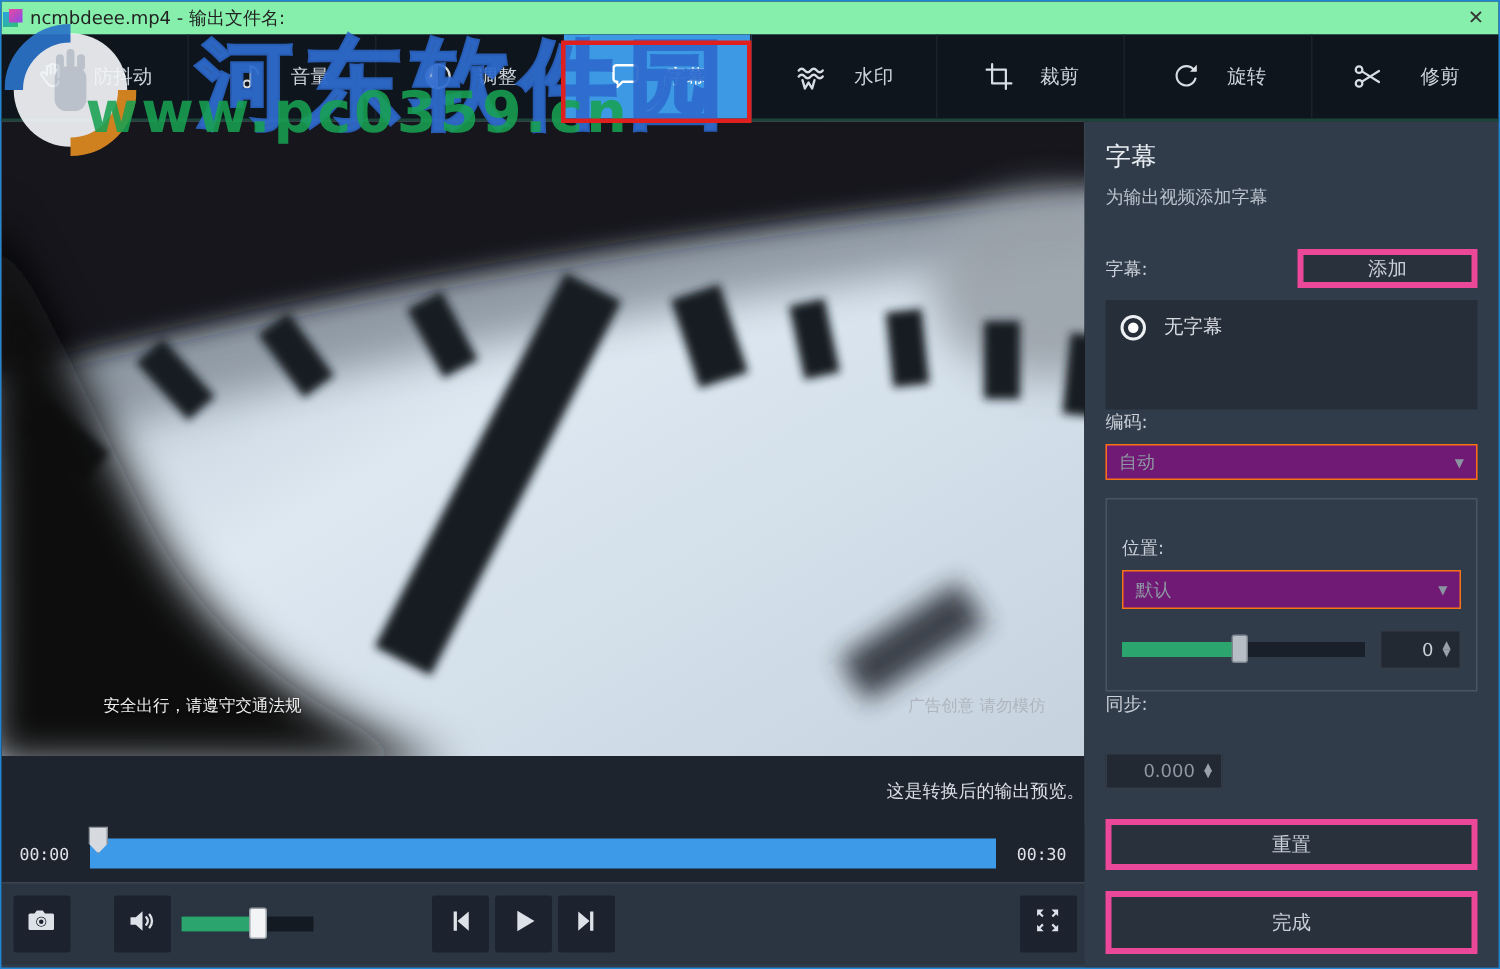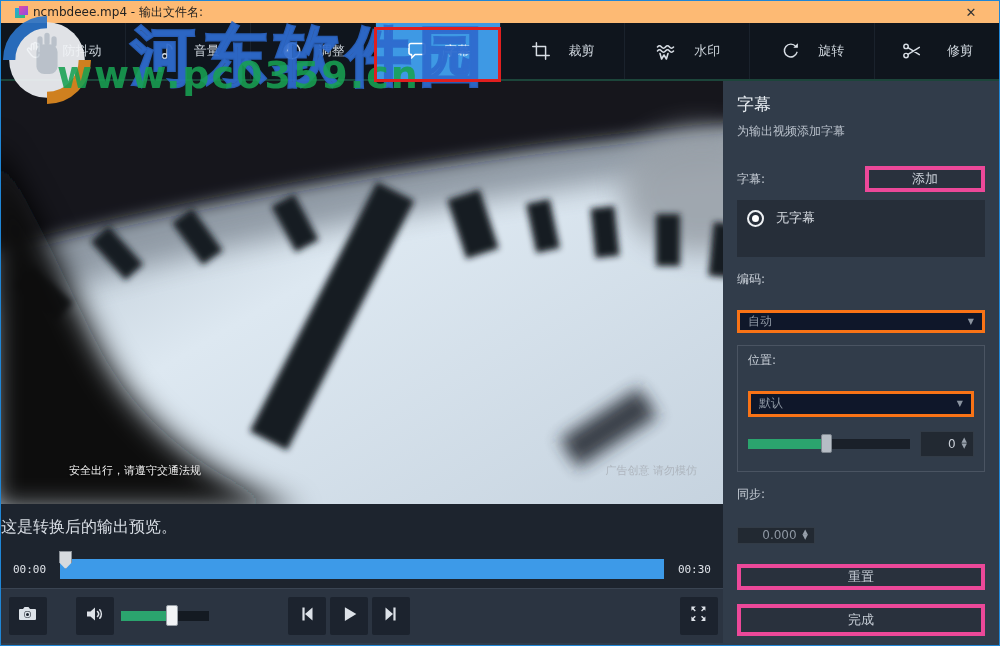--- a/index.html
+++ b/index.html
@@ -2,21 +2,21 @@
 <html><head>
 <meta charset="utf-8">
 <style>
   * { margin:0; padding:0; box-sizing:border-box; }
   body { background:#555; font-family:"DejaVu Sans","Liberation Sans",sans-serif; }
   .window{
     position:relative; width:1000px; height:646px; margin:0 auto;
     border:1px solid #1f86d6; background:#313c4a; overflow:hidden;
   }
   
-  .titlebar{height:22px;background:#fdba74;display:flex;align-items:center;padding:0 14px;gap:5px;}
+  .titlebar{height:22px;background:#86efac;display:flex;align-items:center;padding:0 1px;gap:5px;}
   .appicon{width:13px;height:13px;position:relative;flex:0 0 auto;}
   .appicon .b{position:absolute;left:0;top:2px;width:10px;height:10px;background:linear-gradient(135deg,#2aa0e8,#30c070);}
   .appicon .f{position:absolute;left:4px;top:0;width:9px;height:9px;background:linear-gradient(135deg,#e84aa0,#8a4ae8);}
   .title-text{font-size:12px;color:#222;white-space:nowrap;}
   .close-btn{margin-left:auto;width:28px;height:20px;display:flex;align-items:center;justify-content:center;
     font-size:13px;color:#333;cursor:pointer;}
   
   .toolbar{height:58px;background:#0f151d;display:flex;border-bottom:2px solid #1c453a;}
   .tab{flex:1;display:flex;align-items:center;justify-content:center;gap:16px;
     color:#ccd3da;font-size:13px;border-right:1px solid #1a222c;cursor:pointer;}
@@ -38,22 +38,22 @@
   
   .main{display:flex;height:564px;}
   .left{width:722px;flex:0 0 auto;display:flex;flex-direction:column;}
   
   .video{height:423px;position:relative;background:#10141a;overflow:hidden;}
   .video svg{display:block;}
   .cap-left{position:absolute;left:68px;bottom:26px;font-size:11px;color:#ededed;
     text-shadow:0 1px 2px rgba(0,0,0,.7);}
   .cap-right{position:absolute;right:26px;bottom:26px;font-size:11px;color:#aab0b8;opacity:.85;}
   
-  .msgbar{height:46px;background:#1d242e;display:flex;align-items:center;justify-content:flex-start;
-    font-size:16px;color:#d9dee5;}
+  .msgbar{height:46px;background:#1d242e;display:flex;align-items:center;justify-content:flex-end;
+    font-size:12px;color:#d9dee5;}
   .timeline{height:38px;background:#1d242e;display:flex;align-items:center;padding:0 12px;position:relative;}
   .tl-time{font-family:"DejaVu Sans Mono","Liberation Mono",monospace;font-size:11px;color:#dfe3e9;flex:0 0 auto;}
   .tl-track{flex:1;height:20px;margin:0 14px;background:#3d9ae8;position:relative;cursor:pointer;}
   .playhead{position:absolute;left:58px;top:1px;width:13px;height:18px;background:#d6dade;
     border:1px solid #8b9198;z-index:5;cursor:grab;
     clip-path:polygon(0 0,100% 0,100% 62%,50% 100%,0 62%);}
   
   .controls{height:55px;background:#2b3441;border-top:1px solid #3a4452;position:relative;}
   .ctrl-btn{position:absolute;top:8px;width:38px;height:38px;background:#1c232e;border-radius:2px;
     display:flex;align-items:center;justify-content:center;cursor:pointer;}
@@ -70,25 +70,25 @@
   .row-label-btn{display:flex;align-items:center;margin-top:26px;}
   .field-label{font-size:12px;color:#c9d0d8;}
   .btn{background:#29313d;border:4px solid #ec4899;color:#c9d0d8;font-size:13px;
     display:flex;align-items:center;justify-content:center;cursor:pointer;}
   .add-btn{margin-left:auto;width:120px;height:26px;}
   .listbox{margin-top:8px;height:78px;background:#262e39;padding:9px 10px;}
   .radio-row{display:flex;align-items:center;gap:12px;cursor:pointer;}
   .radio{width:17px;height:17px;border-radius:50%;border:2px solid #eef1f4;position:relative;flex:0 0 auto;}
   .radio .dot{position:absolute;left:50%;top:50%;width:7px;height:7px;margin:-3.5px 0 0 -3.5px;border-radius:50%;background:#fff;}
   .radio-label{font-size:13px;color:#d6dbe1;}
-  .sec-label{margin-top:14px;}
-  .select{margin-top:22px;height:26px;background:#0f172a;border:3px solid #f97316;display:flex;
+  .sec-label{}
+  .select{margin-top:6px;height:26px;background:#701a75;border:1px solid #f97316;display:flex;
     align-items:center;padding:0 8px;color:#8e97a3;font-size:12px;cursor:pointer;}
   .select .caret{margin-left:auto;font-size:8px;color:#8b94a0;}
-  .groupbox{margin-top:12px;border:1px solid #4a5462;padding:6px 10px 14px;}
+  .groupbox{margin-top:12px;border:1px solid #4a5462;padding:24px 10px 14px;}
   .slider-row{margin-top:14px;display:flex;align-items:center;gap:10px;}
   .pos-track{flex:1;height:10px;background:#1a2029;position:relative;cursor:pointer;}
   .pos-fill{width:48%;height:100%;background:#2ba46e;}
   .pos-handle{position:absolute;top:-5px;left:calc(48% - 5px);width:11px;height:19px;background:#b6bdc5;
     border:1px solid #7e868f;border-radius:2px;cursor:grab;}
   .stepper{height:26px;background:#222932;border:1px solid #323b46;display:flex;align-items:center;
     padding:0 6px;gap:6px;}
   .stepper .val{flex:1;text-align:right;color:#c9cfd7;font-size:12px;}
   .stepper.dim .val{color:#8e97a3;}
   .spin{display:flex;flex-direction:column;line-height:.75;}
@@ -143,33 +143,33 @@
     <div class="tab selected">
       <span>
           <svg width="24" height="24" viewBox="0 0 24 24">
             <path class="ticon" stroke-width="1.8" d="M4 6.5a2 2 0 0 1 2-2h12a2 2 0 0 1 2 2v7a2 2 0 0 1-2 2H10l-3.5 3.5V15.5H6a2 2 0 0 1-2-2Z"></path>
           </svg>
         </span>
       <span>字幕</span>
     </div>
     <div class="tab">
       <span>
-          <svg width="22" height="22" viewBox="0 0 24 24">
-            <path class="ticon" d="M7 3v14h14M3 7h14v14"></path>
-          </svg>
-        </span>
-      <span>裁剪</span>
-    </div>
-    <div class="tab">
-      <span>
           <svg width="24" height="24" viewBox="0 0 24 24">
             <path class="ticon" d="M3.5 8q2-2.4 4 0t4 0q2-2.4 4 0t4 0M3.5 12q2-2.4 4 0t4 0q2-2.4 4 0t4 0M6 14.5l1.6 5.5 2.4-4 2.4 4 1.6-5.5"></path>
           </svg>
         </span>
       <span>水印</span>
+    </div>
+    <div class="tab">
+      <span>
+          <svg width="22" height="22" viewBox="0 0 24 24">
+            <path class="ticon" d="M7 3v14h14M3 7h14v14"></path>
+          </svg>
+        </span>
+      <span>裁剪</span>
     </div>
     <div class="tab">
       <span>
           <svg width="22" height="22" viewBox="0 0 24 24">
             <path class="ticon" d="M18.5 13.5a7 7 0 1 1-1.2-6.3"></path>
             <path class="cfill" d="M19.5 3.5v5h-5z"></path>
           </svg>
         </span>
       <span>旋转</span>
     </div>

